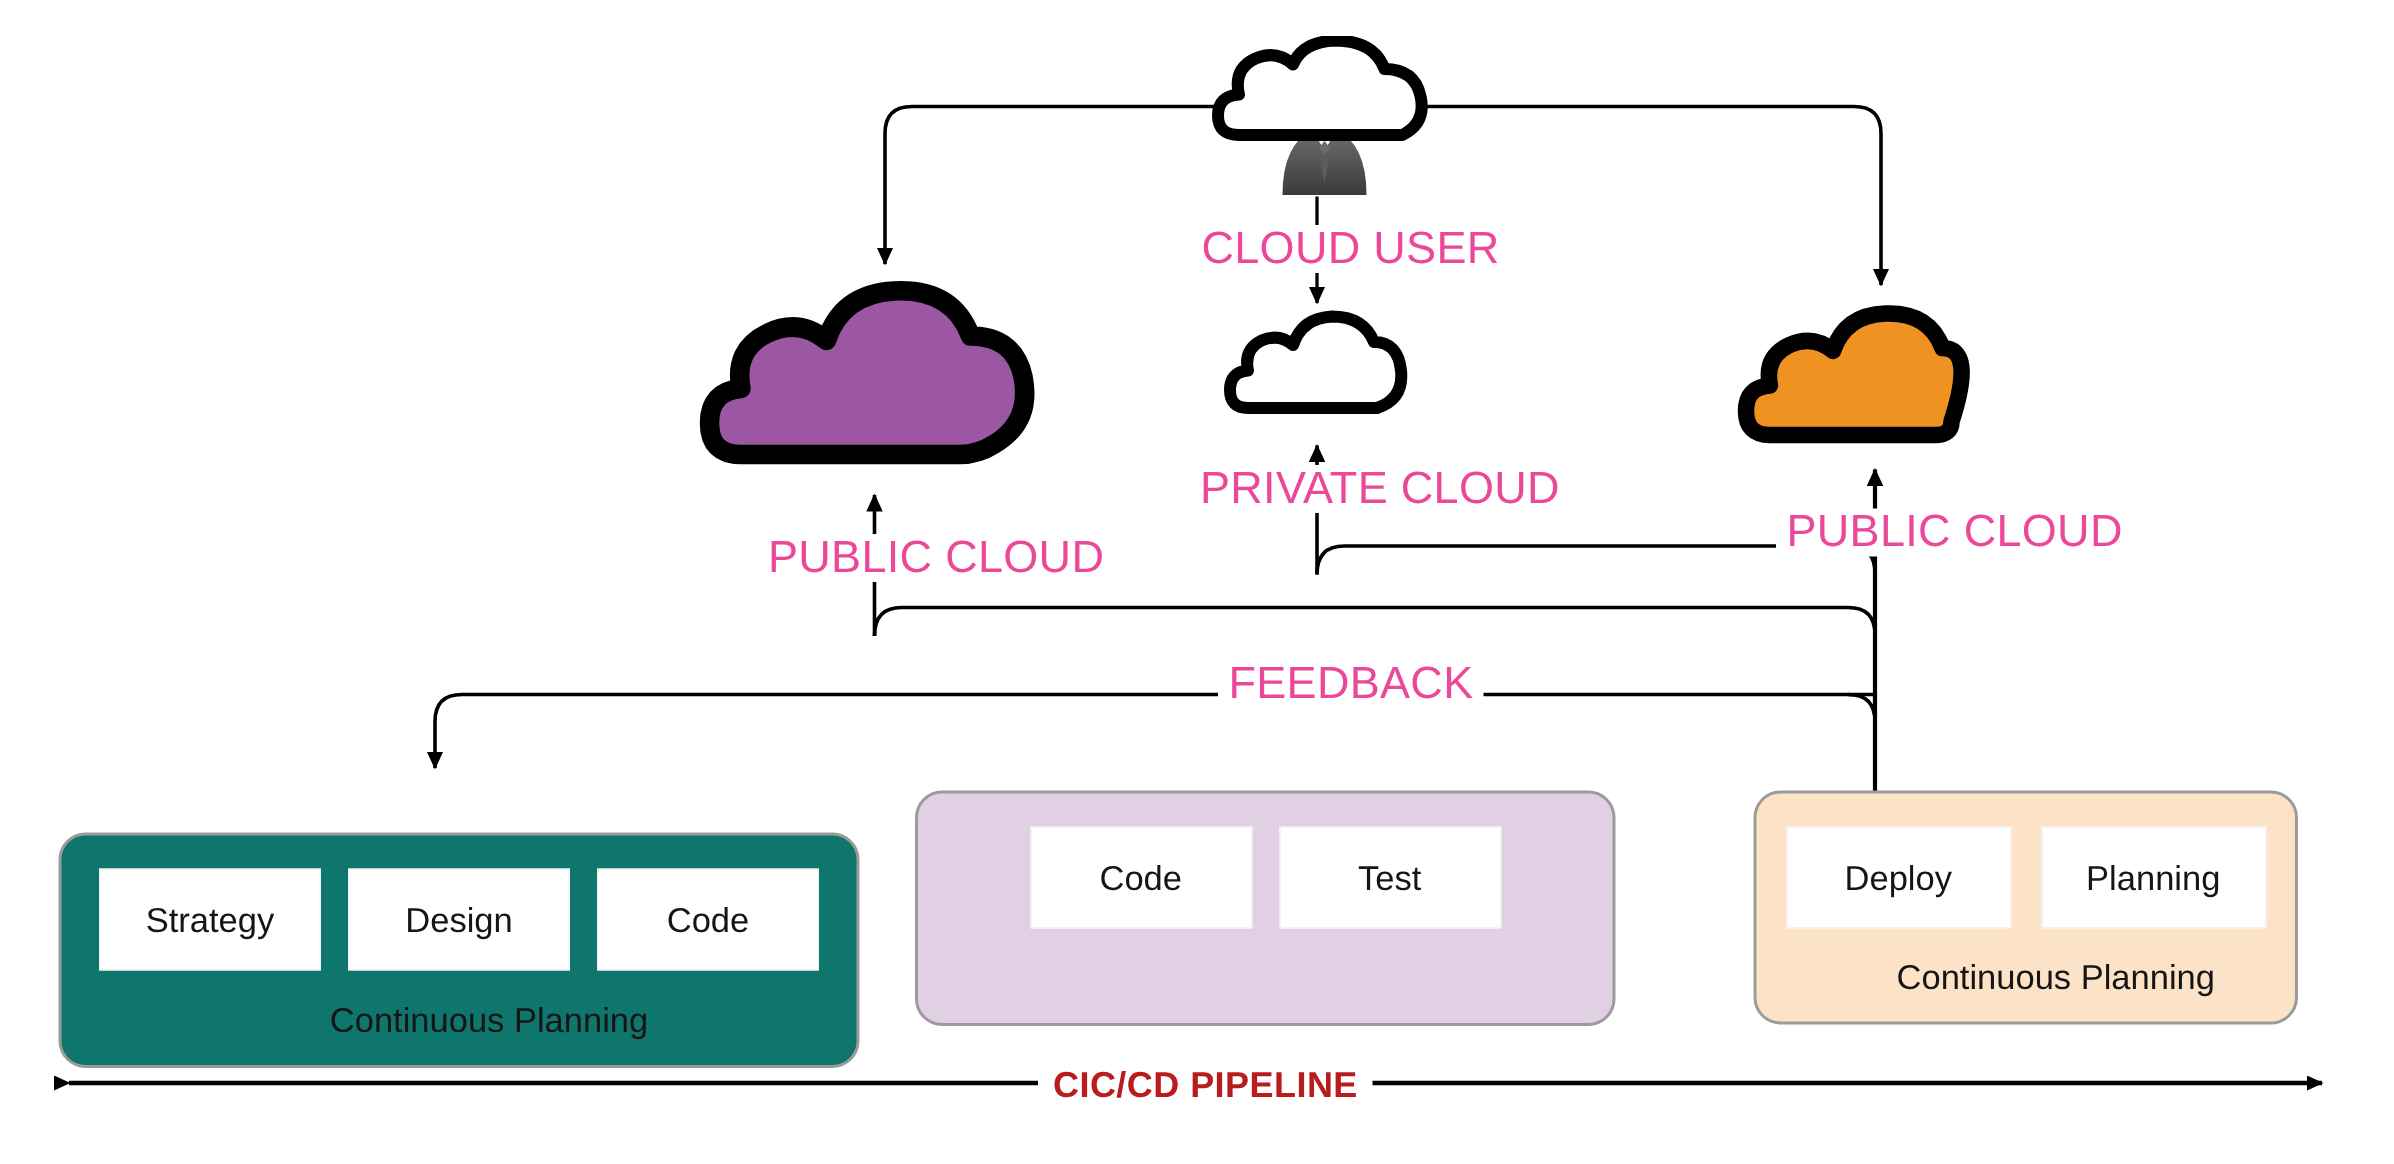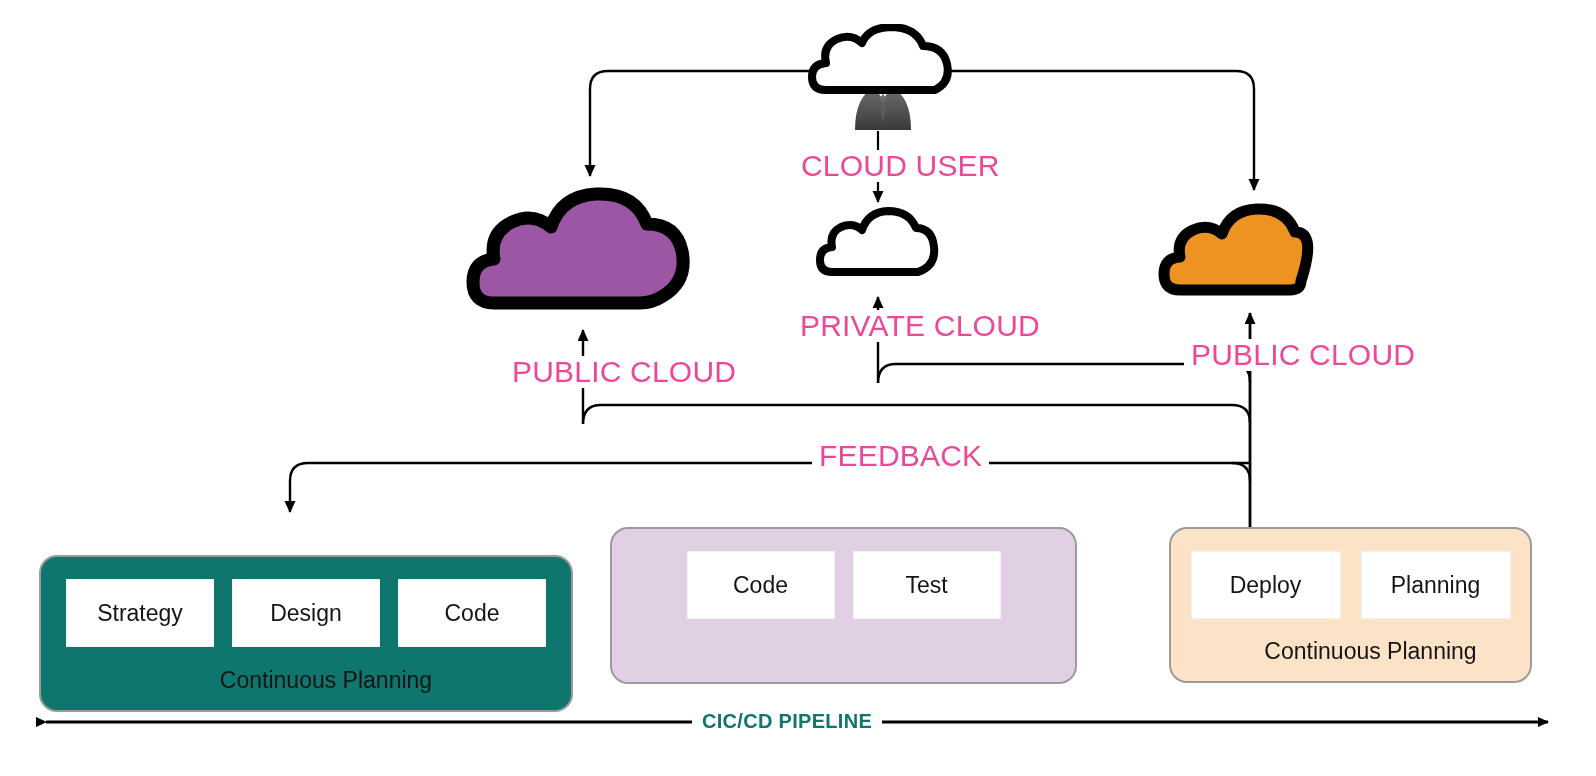--- a/index.html
+++ b/index.html
@@ -43,23 +43,23 @@
   .lbl-cloud-user { left: 794px; top: 150px; }
   .lbl-public-left { left: 505px; top: 356px; }
   .lbl-private { left: 793px; top: 310px; }
   .lbl-public-right { left: 1184px; top: 339px; }
   .lbl-feedback { left: 812px; top: 440px; text-align: right; }
 
   .lbl-pipeline {
     position: absolute;
     left: 692px;
     top: 710px;
-    font-size: 20px;
+    font-size: 24px;
     font-weight: bold;
-    color: #0f766e;
+    color: #b91c1c;
     background: #ffffff;
     padding: 0 10px;
     white-space: nowrap;
     letter-spacing: 0.3px;
   }
 
   
   .user-figure {
     position: absolute;
     left: 845px;

